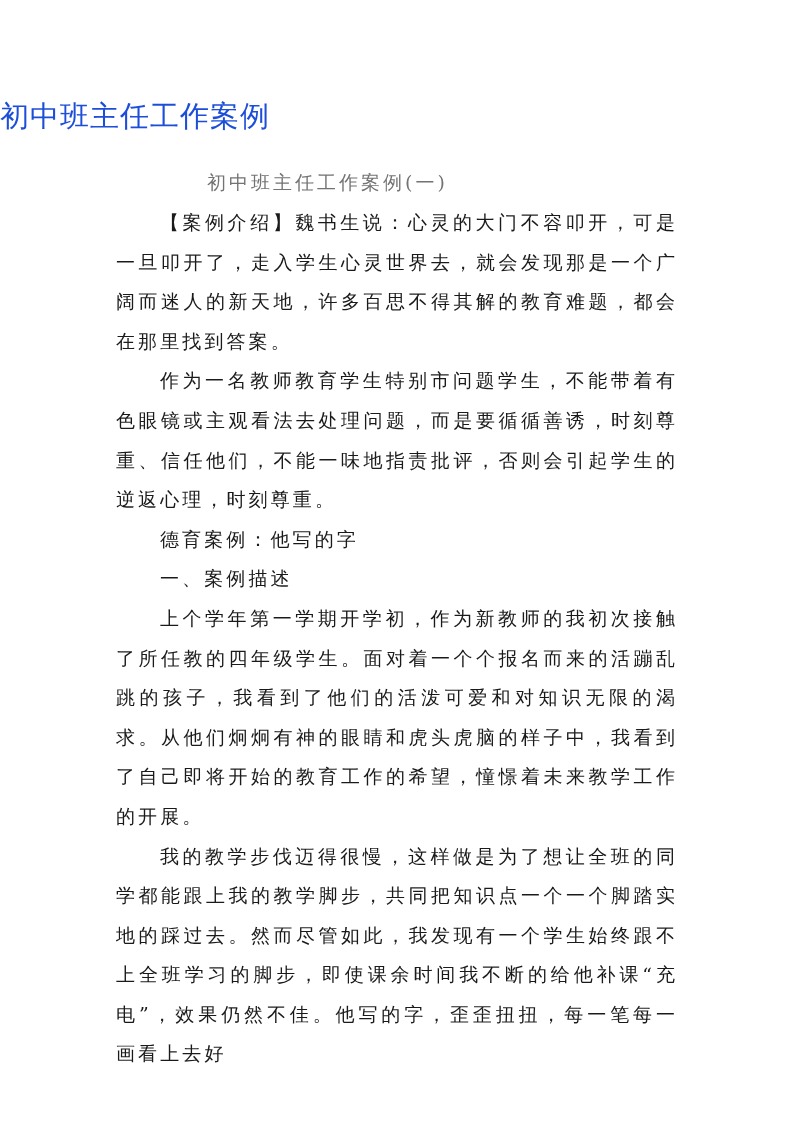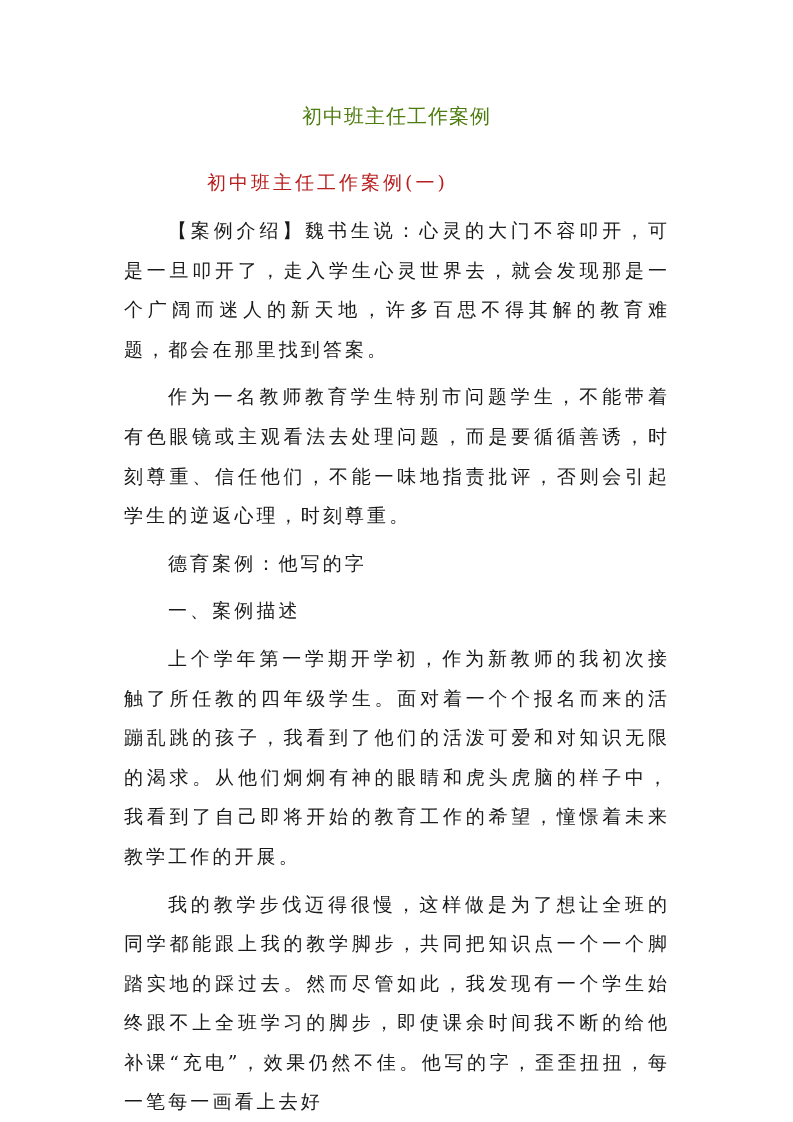--- a/index.html
+++ b/index.html
@@ -20,45 +20,44 @@
       left: 0; top: 0;
       width: 793px;
       height: 1122px;
       background: #ffffff;
     }
     .doc-title {
       position: absolute;
       top: 96px;
       left: 0;
       width: 793px;
-      text-align: center;
-      font-size: 20px;
-      color: #4d7c0f;
+      font-size: 29px;
+      color: #1d4ed8;
       letter-spacing: 1px;
       line-height: 40px;
     }
     .doc-subtitle {
       position: absolute;
       top: 168px;
       left: 0;
       width: 655px;
       text-align: center;
       font-size: 19px;
-      color: #b91c1c;
+      color: #737373;
       letter-spacing: 3px;
       line-height: 28px;
     }
     .body-text {
       position: absolute;
       top: 203px;
       left: 116px;
       width: 562px;
     }
     .para {
-      margin: 8px;
+      margin: 0;
       font-size: 19px;
       line-height: 39.6px;
       letter-spacing: 3.1px;
       text-align: justify;
       text-indent: 44px;
       word-break: break-all;
     }
   </style>
 </head>
 <body>

